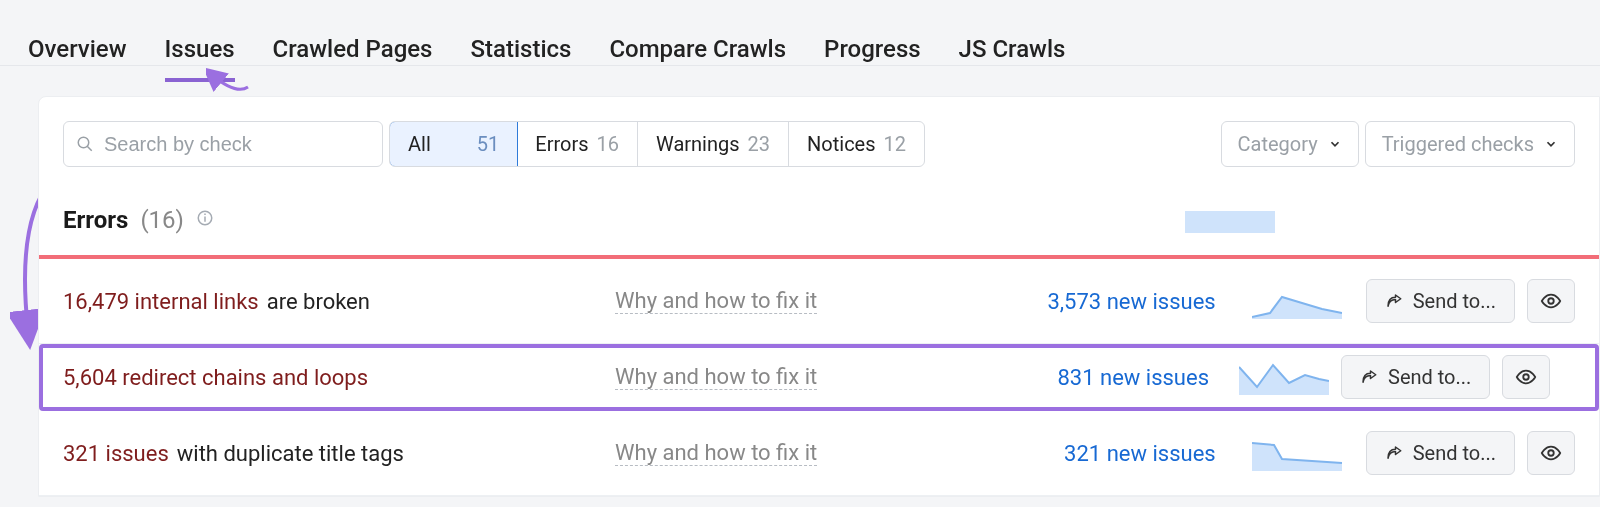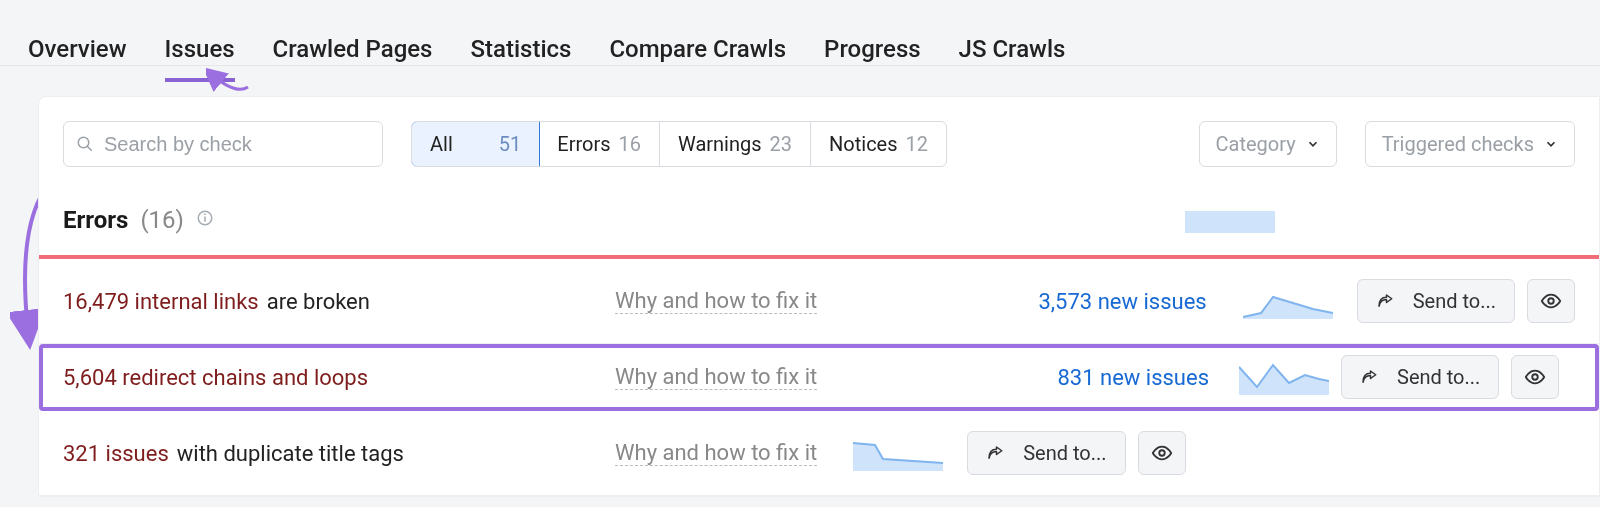--- a/index.html
+++ b/index.html
@@ -55,21 +55,21 @@
     margin: 30px 0 0 38px;
     background: #fff;
     border: 1px solid #eceef1;
     border-radius: 8px 0 0 0;
     width: 1562px;
     position: relative;
   }
   .panel-toolbar {
     display: flex;
     align-items: flex-end;
-    gap: 28px;
+    gap: 6px;
     padding: 24px 24px 14px 24px;
   }
   .search-box {
     display: flex;
     align-items: center;
     border: 1px solid #d8dbe0;
     border-radius: 6px;
     padding: 8px 12px;
     width: 320px;
     height: 46px;
@@ -186,21 +186,21 @@
     margin-left: auto;
   }
   .spark {
     width: 90px;
     height: 36px;
     margin: 0 12px 0 24px;
   }
   .send-btn {
     display: flex;
     align-items: center;
-    gap: 19px;
+    gap: 10px;
     border: 1px solid #d8dbe0;
     background: #f4f5f7;
     border-radius: 6px;
     height: 44px;
     padding: 0 18px;
     font-size: 20px;
     color: #333;
     cursor: pointer;
   }
   .eye-btn {
@@ -370,20 +370,21 @@
       </div>
     </div>
   </div>
 
   <div class="row">
     <div class="left">
       <span class="link-text">321 issues</span>
         <span class="plain-text"> with duplicate title tags</span>
     </div>
     <span class="why-link">Why and how to fix it</span>
+    <span class="new-issues">321 new issues</span>
     <svg class="spark" viewBox="0 0 90 36">
       <path d="M0,8 L22,10 L30,24 L60,26 L90,28 L90,36 L0,36 Z" fill="#cfe3fb"></path>
       <path d="M0,8 L22,10 L30,24 L60,26 L90,28" fill="none" stroke="#7fb4ee" stroke-width="2"></path>
     </svg>
     <div class="send-btn">
       <svg width="18" height="18" viewBox="0 0 24 24">
           <path d="M14 4l7 5-7 5V10C8 10 5 14 4 19c0-8 4-12 10-12V4z" fill="none" stroke="#333" stroke-width="2" stroke-linejoin="round"></path>
         </svg>
       <span>Send to...</span>
     </div>

